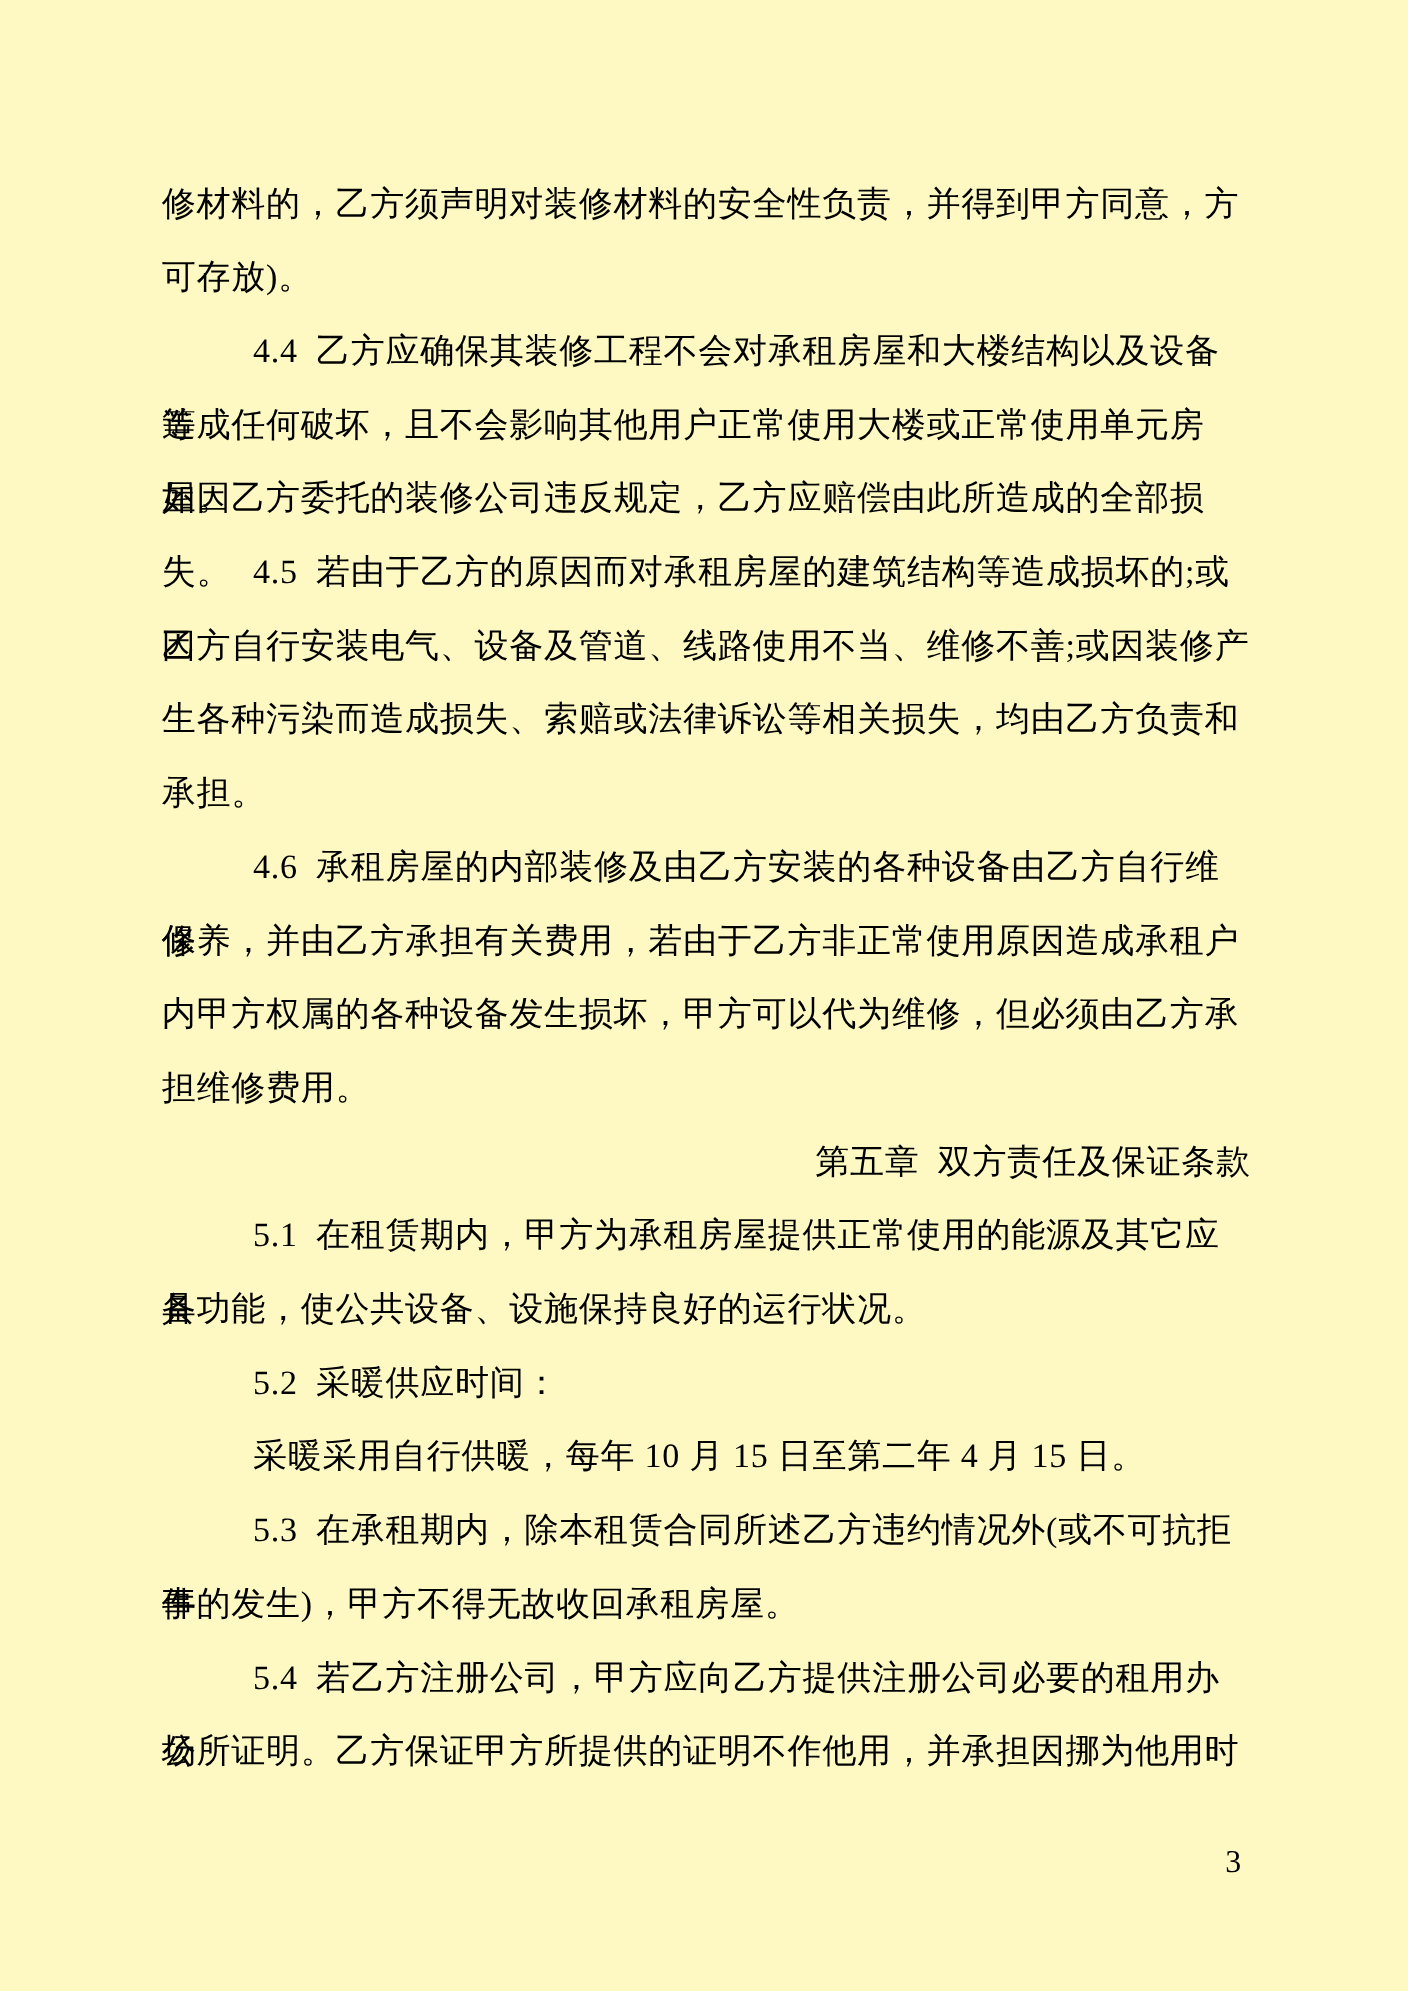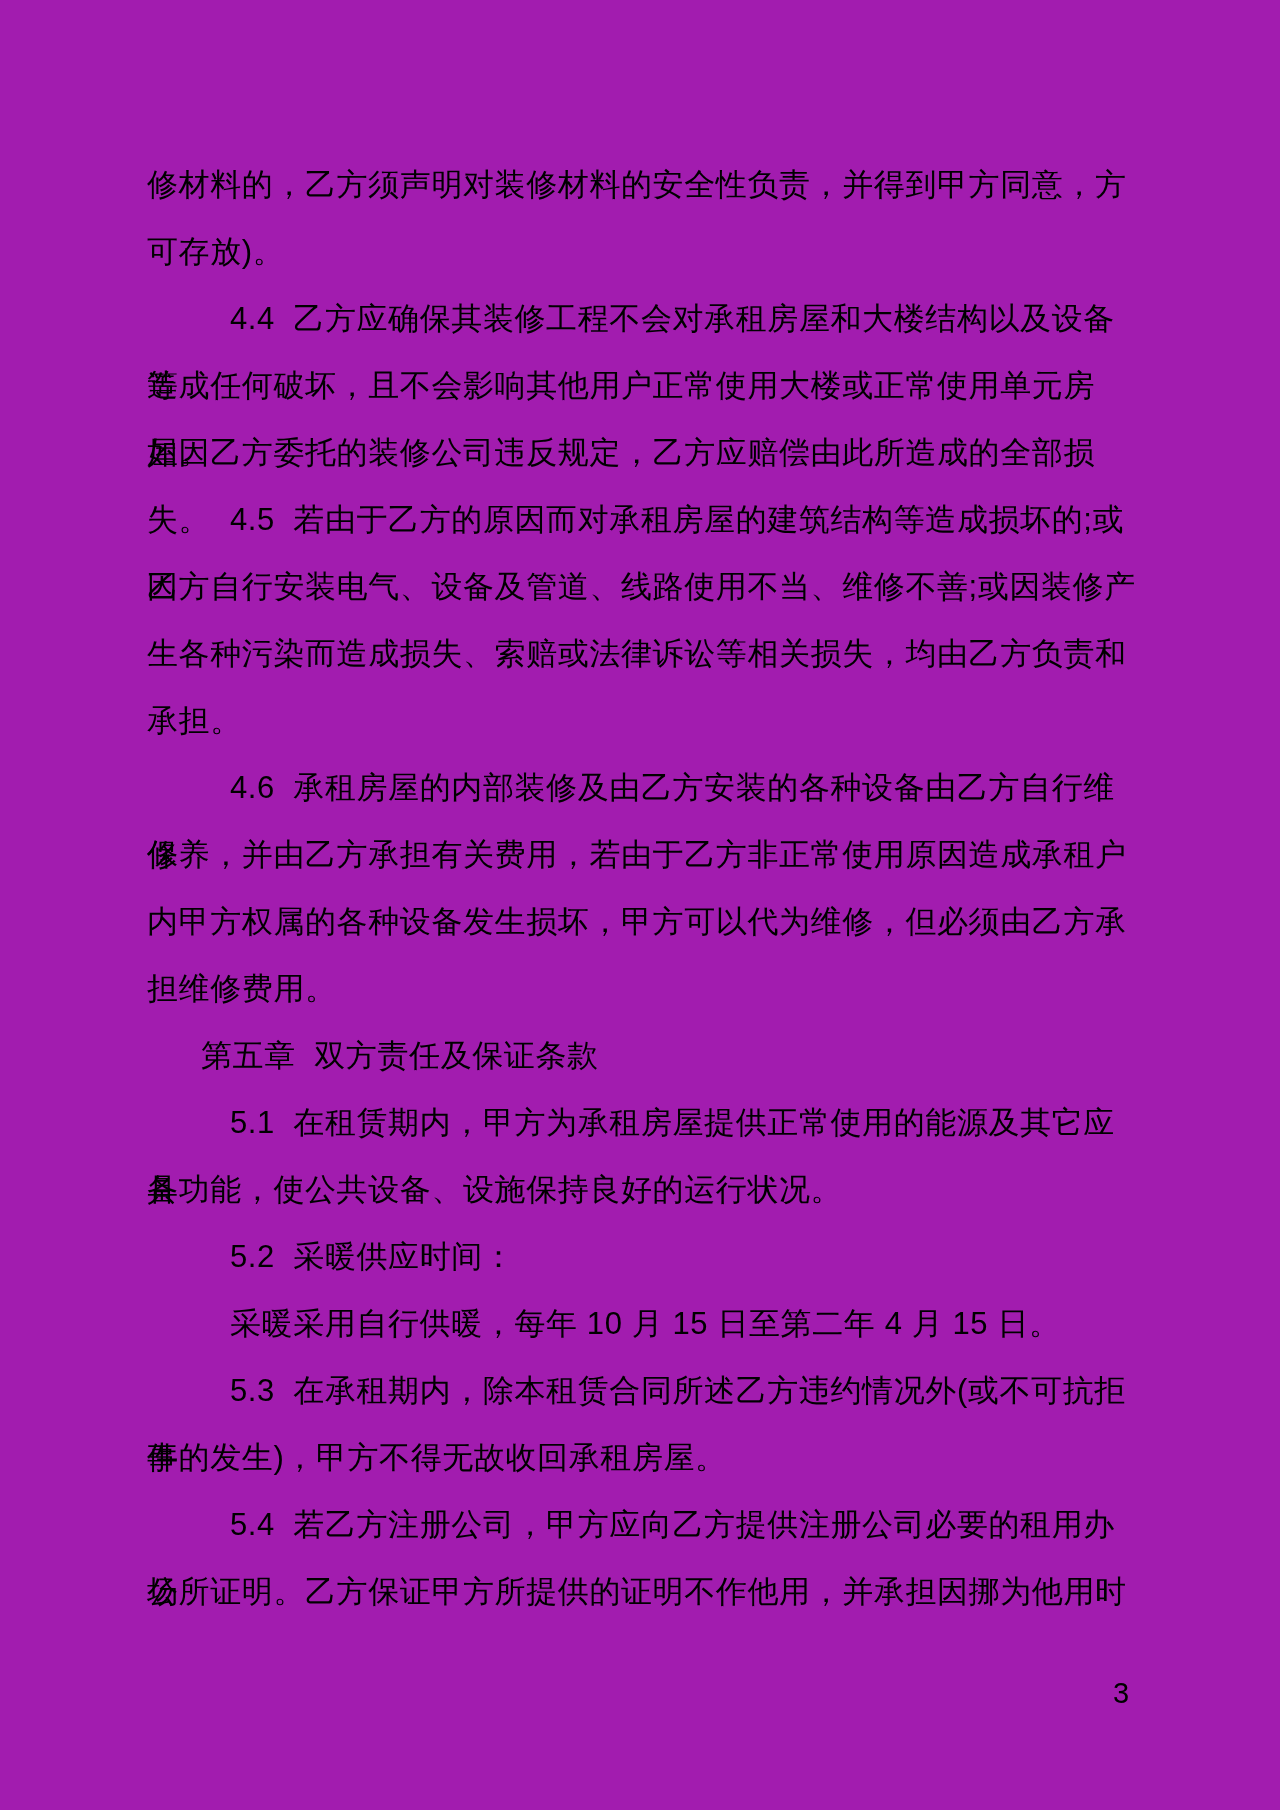--- a/index.html
+++ b/index.html
@@ -1,38 +1,38 @@
 <!DOCTYPE html>
 <html><head>
 <meta charset="utf-8">
 <style>
   html, body { margin: 0; padding: 0; background: #ffffff; }
   .page {
     position: relative;
     width: 1280px;
     height: 1810px;
-    background: #a21caf;
+    background: #fef9c3;
     color: #000000;
-    font-family: Liberation Sans, sans-serif;
+    font-family: Liberation Serif, serif;
     overflow: hidden;
   }
   .content {
     position: absolute;
     left: 147px;
     top: 151px;
     width: 990px;
     font-size: 31px;
     line-height: 67px;
     letter-spacing: 0.6px;
     white-space: pre-wrap;
   }
   .line { height: 67px; }
   .line.indent { text-indent: 83px; }
   .line.heading {
-    text-align: left;
+    text-align: right;
     text-indent: 54px; 
   }
   .page-number {
     position: absolute;
     left: 1098px;
     top: 1670px;
     width: 46px;
     font-size: 29px;
     line-height: 46px;
     text-align: center;

